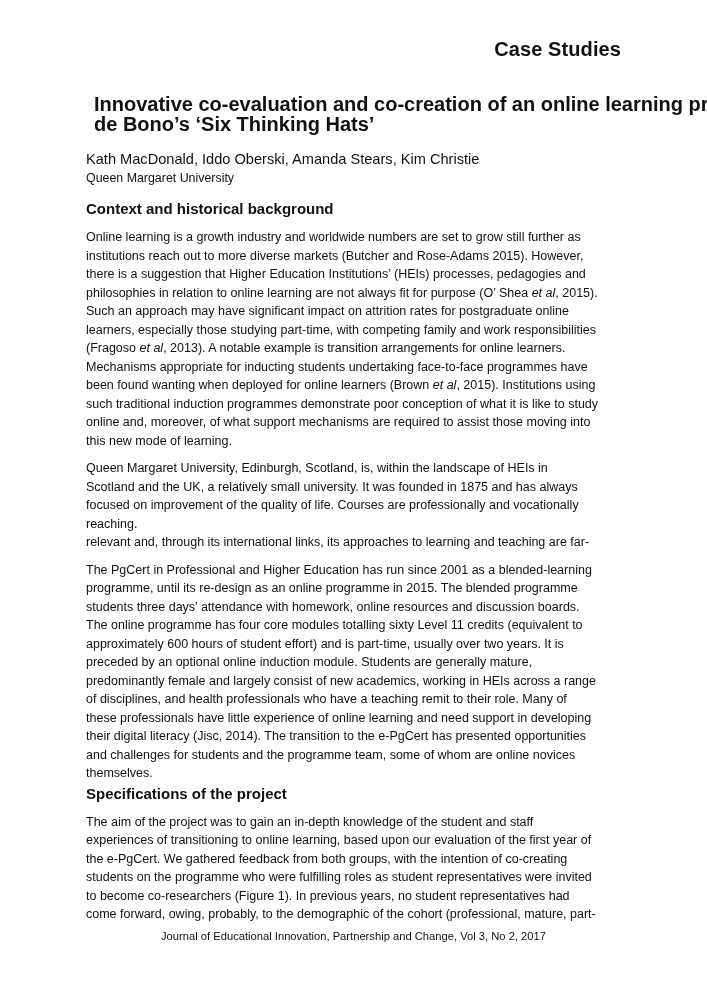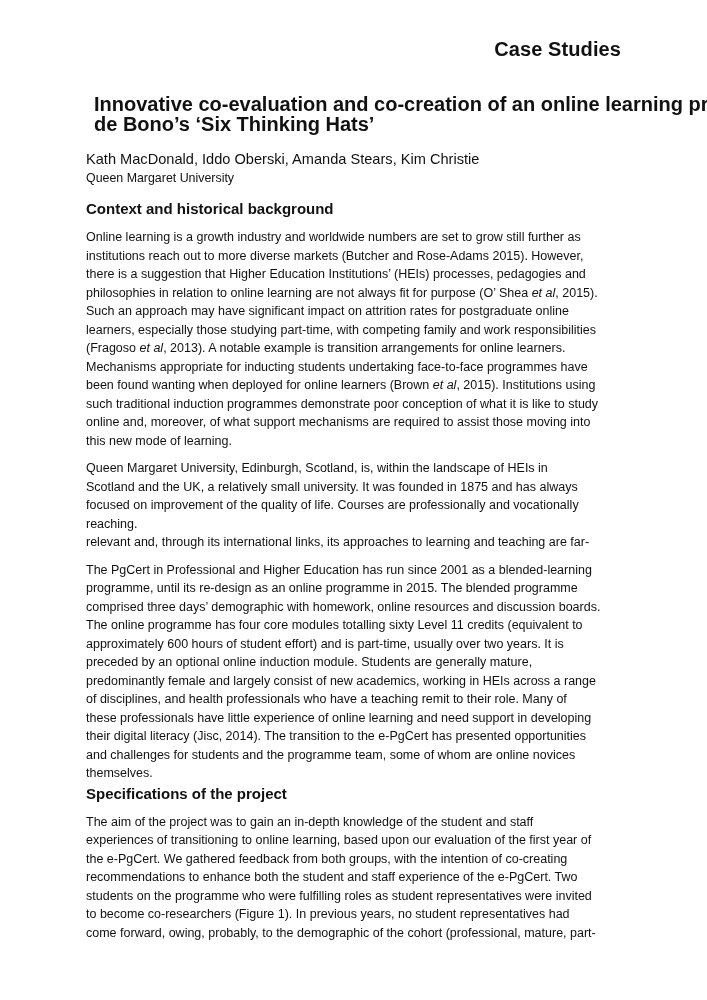--- a/index.html
+++ b/index.html
@@ -54,40 +54,40 @@
       <p class="body">
         <span class="line">Queen Margaret University, Edinburgh, Scotland, is, within the landscape of HEIs in</span>
         <span class="line">Scotland and the UK, a relatively small university. It was founded in 1875 and has always</span>
         <span class="line">focused on improvement of the quality of life. Courses are professionally and vocationally</span>
         <span class="line">reaching.</span>
         <span class="line">relevant and, through its international links, its approaches to learning and teaching are far-</span>
       </p>
       <p class="body">
         <span class="line">The PgCert in Professional and Higher Education has run since 2001 as a blended-learning</span>
         <span class="line">programme, until its re-design as an online programme in 2015. The blended programme</span>
-        <span class="line">comprised three days’ demographic with homework, online resources and discussion boards.</span>
+        <span class="line">students three days’ attendance with homework, online resources and discussion boards.</span>
         <span class="line">The online programme has four core modules totalling sixty Level 11 credits (equivalent to</span>
         <span class="line">approximately 600 hours of student effort) and is part-time, usually over two years. It is</span>
         <span class="line">preceded by an optional online induction module. Students are generally mature,</span>
         <span class="line">predominantly female and largely consist of new academics, working in HEIs across a range</span>
         <span class="line">of disciplines, and health professionals who have a teaching remit to their role. Many of</span>
         <span class="line">these professionals have little experience of online learning and need support in developing</span>
         <span class="line">their digital literacy (Jisc, 2014). The transition to the e-PgCert has presented opportunities</span>
         <span class="line">and challenges for students and the programme team, some of whom are online novices</span>
         <span class="line">themselves.</span>
       </p>
     </section>
 
     <section>
       <h2 class="h-spec">Specifications of the project</h2>
       <p class="body first">
         <span class="line">The aim of the project was to gain an in-depth knowledge of the student and staff</span>
         <span class="line">experiences of transitioning to online learning, based upon our evaluation of the first year of</span>
         <span class="line">the e-PgCert. We gathered feedback from both groups, with the intention of co-creating</span>
-        <span class="line">recommendations to enhance both the student and staff experience of the e-PgCert. Two</span>
         <span class="line">students on the programme who were fulfilling roles as student representatives were invited</span>
         <span class="line">to become co-researchers (Figure 1). In previous years, no student representatives had</span>
         <span class="line">come forward, owing, probably, to the demographic of the cohort (professional, mature, part-</span>
       </p>
     </section>
   </div>
 
+  <div class="footer">Journal of Educational Innovation, Partnership and Change, Vol 3, No 2, 2017</div>
 </div>
 
 </body></html>

